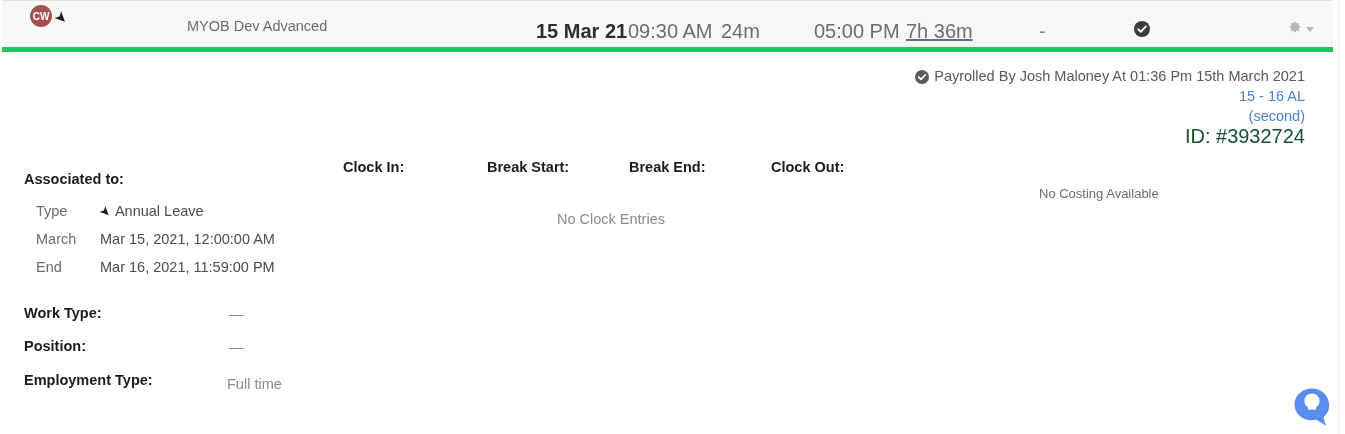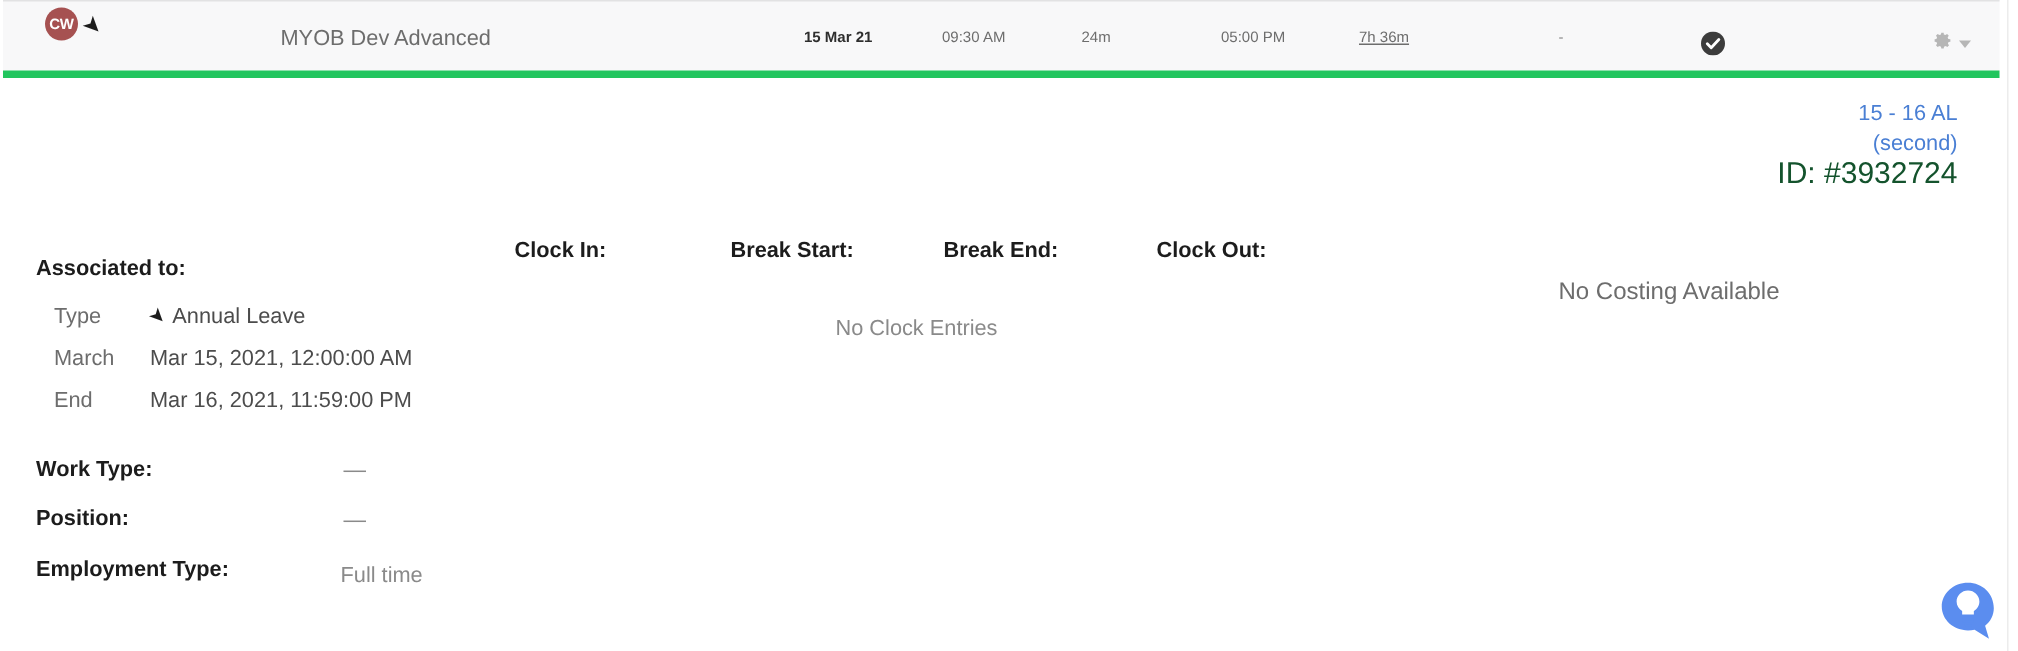--- a/index.html
+++ b/index.html
@@ -80,21 +80,21 @@
     position: absolute;
     left: 185px; top: 17px;
     font-size: 14.5px;
     color: #6d6d6d;
     white-space: nowrap;
   }
 
   .hdr-cell {
     position: absolute;
     top: 19px;
-    font-size: 10px;
+    font-size: 20px;
     color: #6d6d6d;
     white-space: nowrap;
   }
   .hdr-date {
     left: 534px;
     font-weight: bold;
     color: #2e2e2e;
   }
   .hdr-in     { left: 626px; }
   .hdr-break  { left: 719px; }
@@ -220,21 +220,21 @@
   .no-clock {
     position: absolute;
     left: 557px; top: 211px;
     font-size: 14.5px;
     color: #8a8a8a;
     white-space: nowrap;
   }
   .no-costing {
     position: absolute;
     left: 1039px; top: 186px;
-    font-size: 16px;
+    font-size: 13px;
     color: #6d6d6d;
     white-space: nowrap;
   }
 
   
   .feedback-fab {
     position: absolute;
     left: 1292px; top: 386px;
     width: 42px; height: 42px;
     cursor: pointer;
@@ -277,20 +277,29 @@
         <svg viewBox="0 0 16 16" width="14" height="14" aria-hidden="true">
           <path fill="#b6b6b6" d="M8 5.2a2.8 2.8 0 1 0 0 5.6 2.8 2.8 0 0 0 0-5.6zm0 4.1a1.3 1.3 0 1 1 0-2.6 1.3 1.3 0 0 1 0 2.6z"></path>
           <path fill="#b6b6b6" d="M14 8.9v-1.8l-1.6-.3a4.7 4.7 0 0 0-.5-1.2l.9-1.3-1.3-1.3-1.3.9a4.7 4.7 0 0 0-1.2-.5L8.9 2H7.1l-.3 1.4a4.7 4.7 0 0 0-1.2.5l-1.3-.9-1.3 1.3.9 1.3a4.7 4.7 0 0 0-.5 1.2L2 7.1v1.8l1.4.3c.1.4.3.8.5 1.2l-.9 1.3 1.3 1.3 1.3-.9c.4.2.8.4 1.2.5l.3 1.4h1.8l.3-1.4c.4-.1.8-.3 1.2-.5l1.3.9 1.3-1.3-.9-1.3c.2-.4.4-.8.5-1.2L14 8.9z"></path>
         </svg>
       </span>
       <span class="caret-down"></span>
     </div>
   </div>
 
   <div class="payroll-block">
+    <div class="payroll-line">
+      <span class="payroll-check">
+        <svg viewBox="0 0 16 16" width="14" height="14" aria-hidden="true">
+          <circle cx="8" cy="8" r="8" fill="#5a5a5a"></circle>
+          <path d="M4.3 8.2 L6.8 10.7 L11.8 5.5" fill="none" stroke="#ffffff" stroke-width="1.9" stroke-linecap="round" stroke-linejoin="round"></path>
+        </svg>
+      </span>
+      <span>Payrolled By Josh Maloney At 01:36 Pm 15th March 2021</span>
+    </div>
     <div class="leave-link">15 - 16 AL</div>
     <div class="leave-link">(second)</div>
     <div class="leave-id">ID: #3932724</div>
   </div>
 
   <div class="assoc-title">Associated to:</div>
 
   <div class="assoc-row assoc-type">
     <span class="k">Type</span>
     <span class="v">

